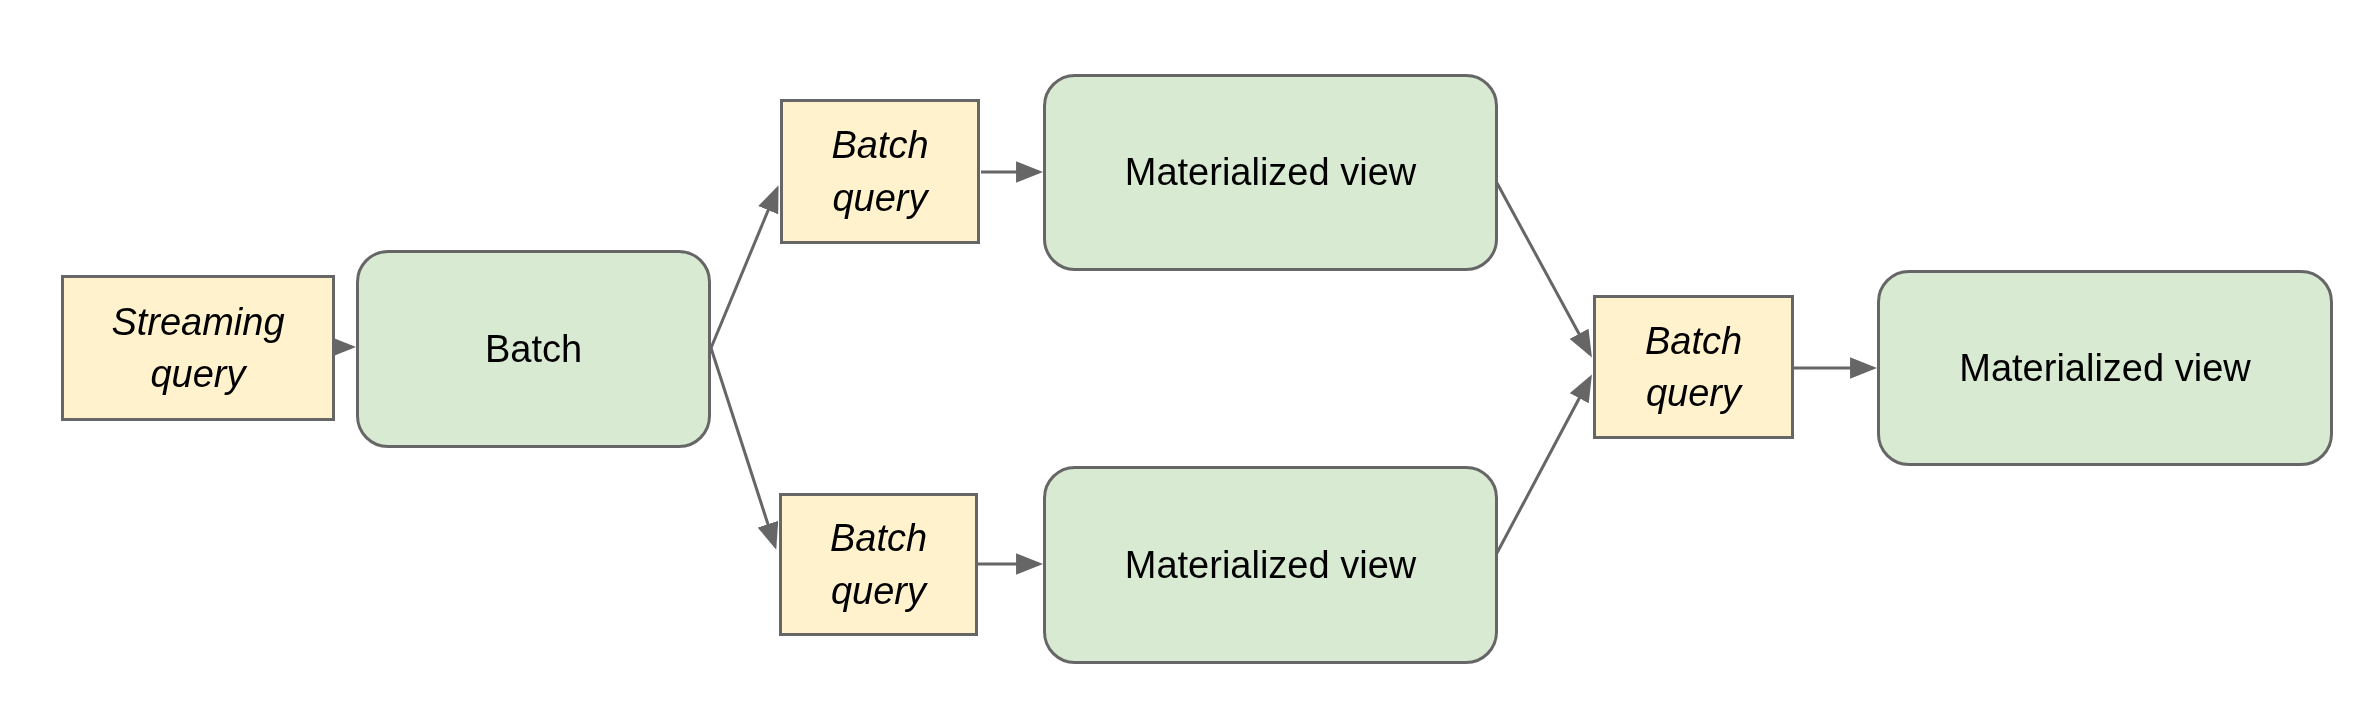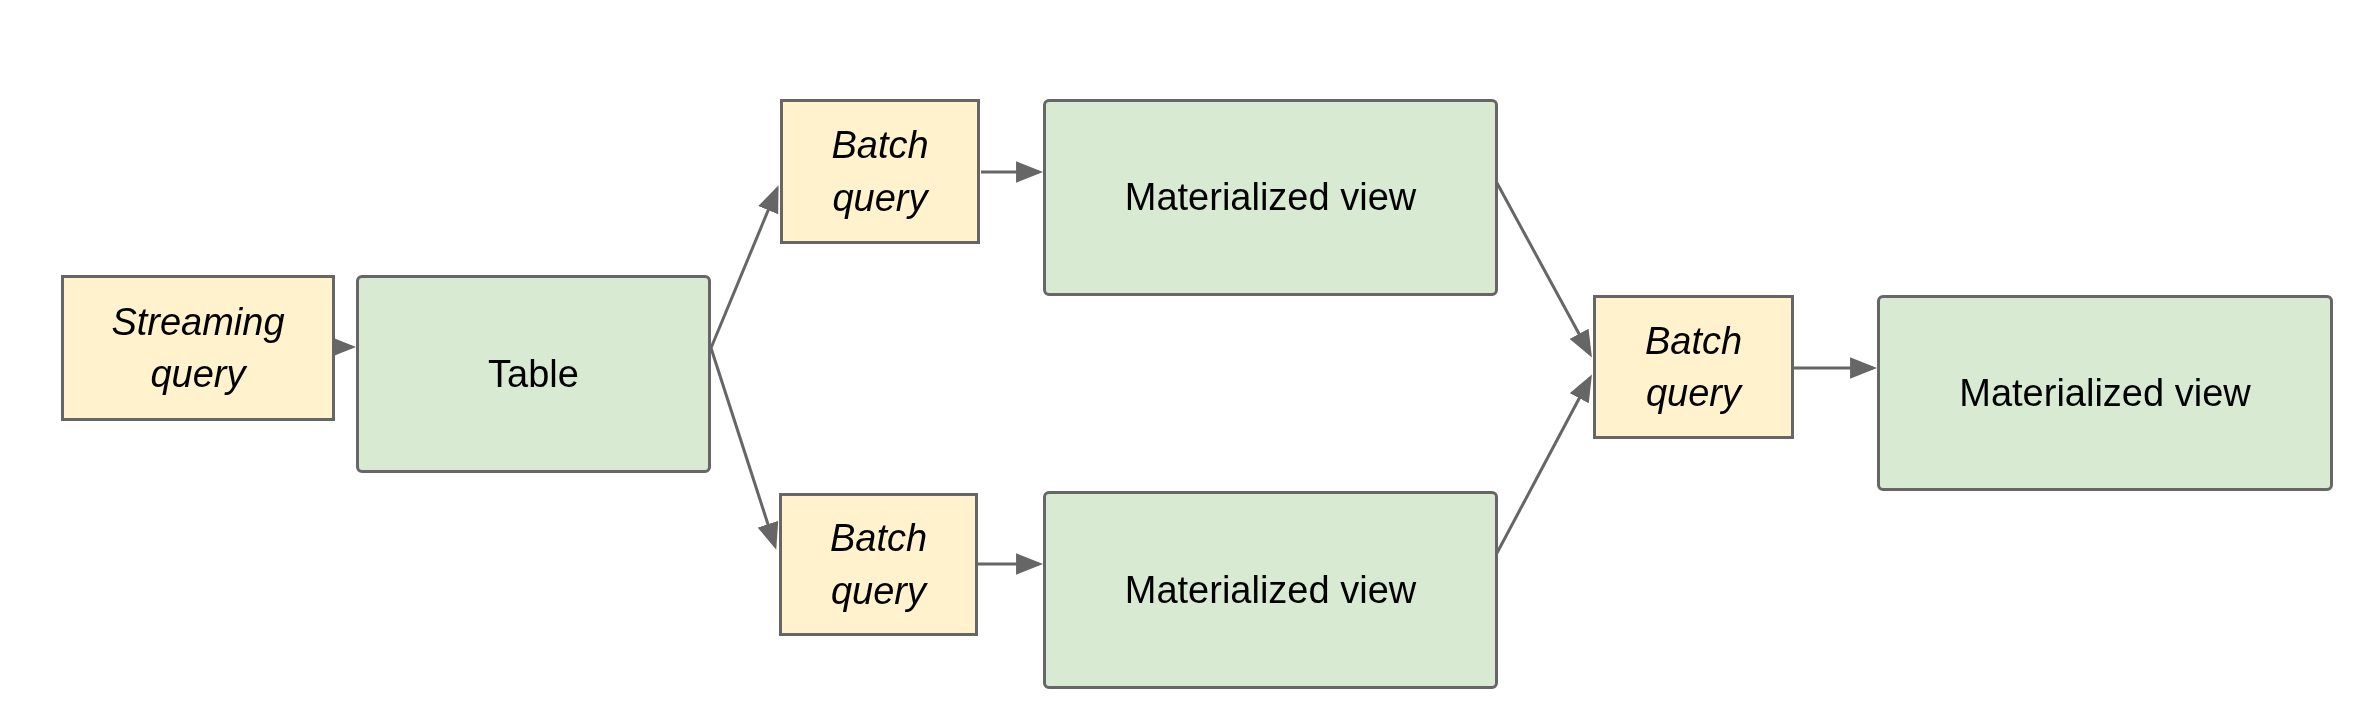--- a/index.html
+++ b/index.html
@@ -44,22 +44,21 @@
     line-height: 1.38;
     color: var(--label-text, #000000);
     padding: 0 18px;
   }
   .node.query {
     background: var(--query-fill, #fff2cc);
     font-style: italic;
   }
   .node.view {
     background: var(--view-fill, #d9ead3);
-    border-radius: 6px;
-    margin-top: 25px;
+    border-radius: 32px;
   }
   
   .pos-streaming-query   { left: 32px;   top: 275px; width: 274px; height: 146px; margin-left: 29px; }
   .pos-table             { left: 356px;  top: 250px; width: 355px; height: 198px; }
   .pos-batch-query-top   { left: 780px;  top: 99px;  width: 200px; height: 145px; }
   .pos-mv-top            { left: 1043px; top: 74px;  width: 455px; height: 197px; }
   .pos-batch-query-bottom{ left: 779px;  top: 493px; width: 199px; height: 143px; }
   .pos-mv-bottom         { left: 1043px; top: 466px; width: 455px; height: 198px; }
   .pos-batch-query-merge { left: 1593px; top: 295px; width: 201px; height: 144px; }
   .pos-mv-final          { left: 1877px; top: 270px; width: 456px; height: 196px; }
@@ -83,21 +82,21 @@
     <line x1="1497" y1="183" x2="1590" y2="354" marker-end="url(#arrowhead)"></line>
     <line x1="1497" y1="553" x2="1590" y2="378" marker-end="url(#arrowhead)"></line>
     <line x1="1794" y1="368" x2="1873" y2="368" marker-end="url(#arrowhead)"></line>
   </svg>
 
   <div class="node query pos-streaming-query">
     <span>Streaming query</span>
   </div>
 
   <div class="node view pos-table">
-    <span>Table</span>
+    <span>Batch</span>
   </div>
 
   <div class="node query pos-batch-query-top">
     <span>Batch query</span>
   </div>
 
   <div class="node view pos-mv-top">
     <span>Materialized view</span>
   </div>
 

